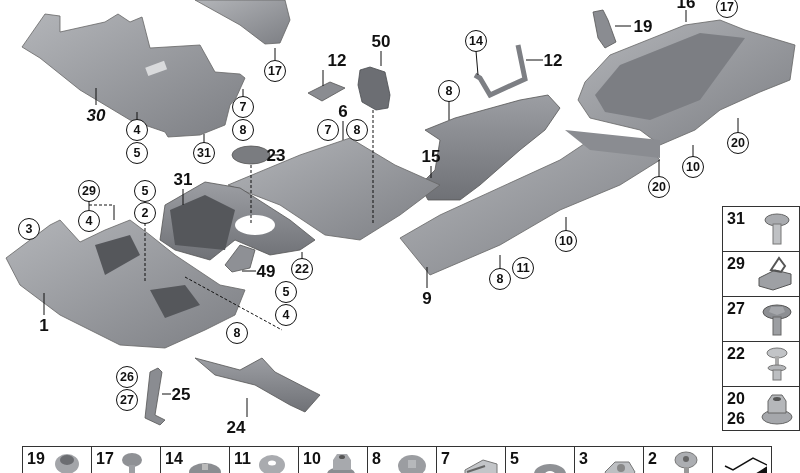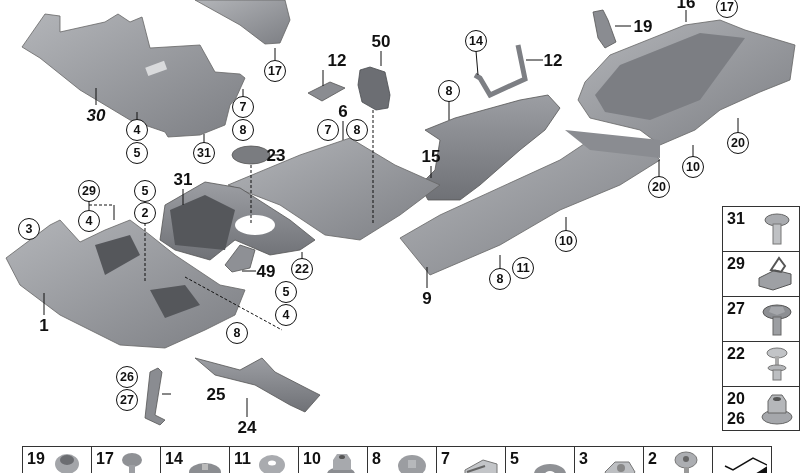--- a/index.html
+++ b/index.html
@@ -179,22 +179,22 @@
   <span class="circ" style="left:286px;top:292px;">5</span>
   <span class="circ" style="left:286px;top:315px;">4</span>
   <span class="circ" style="left:566px;top:241px;">10</span>
   <span class="circ" style="left:500px;top:279px;">8</span>
   <span class="circ" style="left:523px;top:268px;">11</span>
   <span class="lbl" style="left:427px;top:298px;">9</span>
   <span class="lbl" style="left:44px;top:325px;">1</span>
   <span class="circ" style="left:237px;top:333px;">8</span>
   <span class="circ" style="left:127px;top:377px;">26</span>
   <span class="circ" style="left:127px;top:400px;">27</span>
-  <span class="lbl" style="left:181px;top:394px;margin-left:35px;">25</span>
-  <span class="lbl" style="left:247px;top:427px;">24</span>
+  <span class="lbl" style="left:181px;top:394px;">25</span>
+  <span class="lbl" style="left:236px;top:427px;">24</span>
 
   <div class="legend-r">
     <div class="lcell">
       <span class="lnum">31</span>
       <svg class="licon" viewBox="0 0 36 36">
         <ellipse cx="20" cy="9" rx="12" ry="6" fill="#a9abaf" stroke="#666"></ellipse>
         <rect x="16" y="13" width="8" height="20" fill="#bfc1c4" stroke="#777"></rect>
       </svg>
     </div>
     <div class="lcell">

